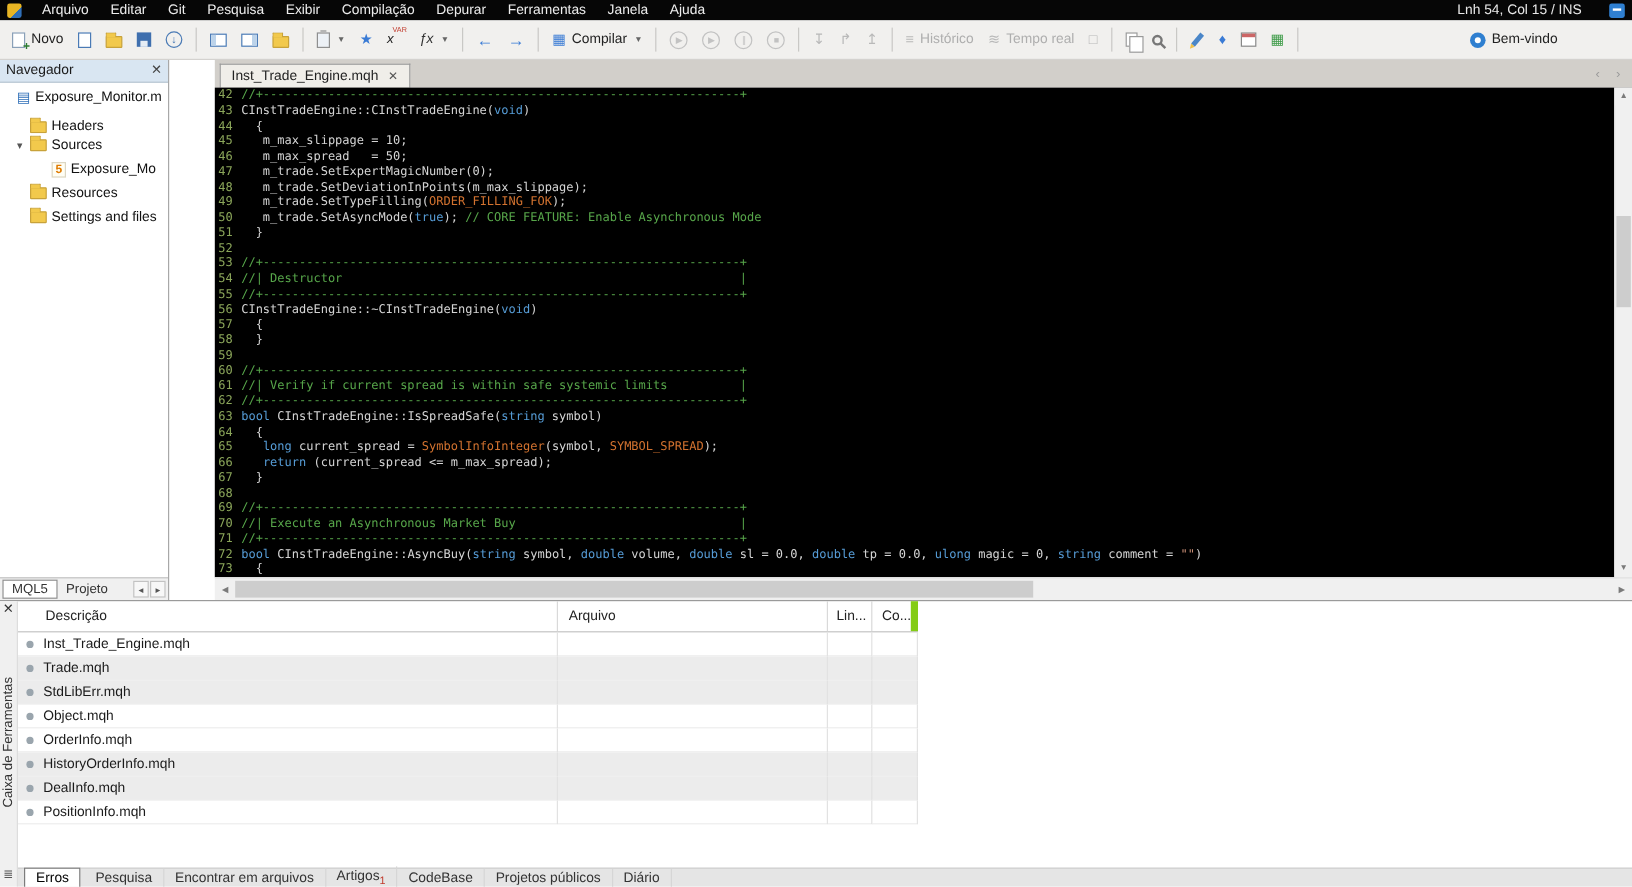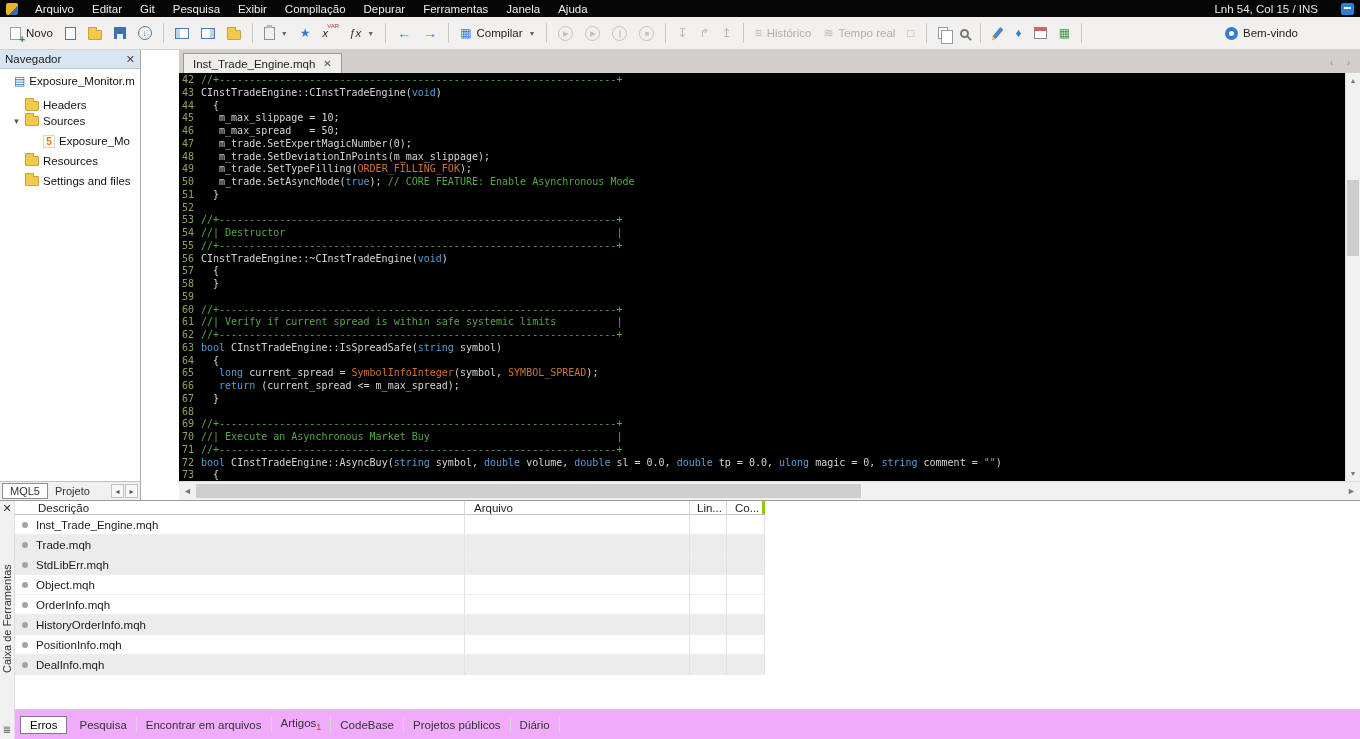--- a/index.html
+++ b/index.html
@@ -96,35 +96,35 @@
   .htrack { flex:1; position:relative; }
   .hthumb { position:absolute; left:0; top:2px; bottom:2px; width:58%; background:#cdcdcd; }
 
   
   .toolbox { height:239px; border-top:1px solid #9a9a9a; display:flex; background:#fff; flex:none; }
   .tbx-strip { width:15px; background:#f0f0f0; border-right:1px solid #dddddd; display:flex; flex-direction:column; align-items:center; flex:none; }
   .tbx-close { font-size:11px; color:#333; padding-top:2px; cursor:default; line-height:1; }
   .vlabel { flex:1; writing-mode:vertical-rl; transform:rotate(180deg); font-size:11px; color:#333; display:flex; align-items:center; justify-content:center; white-space:nowrap; }
   .strip-bottom-ic { font-size:10px; color:#555; padding-bottom:4px; }
   .tbx-main { flex:1; min-width:0; display:flex; flex-direction:column; }
-  .tbx-header { display:flex; width:750px; height:14px; align-items:center; border-bottom:1px solid #c4c4c4; font-size:11.5px; color:#222; flex:none; }
+  .tbx-header { display:flex; width:750px; height:26px; align-items:center; border-bottom:1px solid #c4c4c4; font-size:11.5px; color:#222; flex:none; }
   .hc { height:100%; display:flex; align-items:center; border-right:1px solid #d9d9d9; }
   .c-desc { width:450px; padding-left:23px; }
   .c-file { width:225px; padding-left:9px; }
   .c-lin { width:37px; padding-left:7px; }
-  .c-co  { width:38px; padding-left:8px; border-right:3px solid #84cc16; }
+  .c-co  { width:38px; padding-left:8px; border-right:6px solid #84cc16; }
   .tbx-rows { width:750px; flex:none; }
   .tbx-row { display:flex; height:20px; align-items:center; font-size:11.5px; color:#1a1a1a; }
   .tbx-row.alt { background:#ececec; }
   .tbx-row .cell { height:100%; display:flex; align-items:center; border-right:1px solid #e2e2e2; border-bottom:1px solid #ededed; }
   .tbx-row .c-desc { padding-left:7px; gap:8px; }
   .bullet { width:6px; height:6px; border-radius:50%; background:#9aa5ad; flex:none; }
   .tbx-status { height:20px; display:flex; align-items:center; gap:8px; padding-left:7px; font-size:11.5px; color:#1a1a1a; flex:none; }
   .tbx-spacer { flex:1; }
-  .tbx-tabs { height:30px; background:#f0abfc; border-top:1px solid #cfcfcf; display:flex; align-items:center; padding-left:5px; flex:none; }
+  .tbx-tabs { height:16px; background:#e5e5e5; border-top:1px solid #cfcfcf; display:flex; align-items:center; padding-left:5px; flex:none; }
   .btab { padding:2px 9px; font-size:11.5px; color:#333; border-right:1px solid #d6d6d6; cursor:default; white-space:nowrap; }
   .btab.sel { background:#fff; border:1px solid #7c7c7c; color:#000; margin-right:3px; }
   .badge { color:#c0392b; font-size:9px; }
 </style>
 </head>
 <body>
 
 <div class="menubar">
   <span class="app-logo"></span>
   <span class="menu-items">
@@ -436,33 +436,33 @@
         </div>
         <div class="tbx-row alt">
           <span class="cell c-desc">
             <span class="bullet"></span>
             <span>HistoryOrderInfo.mqh</span>
           </span>
           <span class="cell c-file"></span>
           <span class="cell c-lin"></span>
           <span class="cell c-co"></span>
         </div>
+        <div class="tbx-row alt">
+          <span class="cell c-desc">
+            <span class="bullet"></span>
+            <span>DealInfo.mqh</span>
+          </span>
+          <span class="cell c-file"></span>
+          <span class="cell c-lin"></span>
+          <span class="cell c-co"></span>
+        </div>
         <div class="tbx-row">
           <span class="cell c-desc">
             <span class="bullet"></span>
             <span>PositionInfo.mqh</span>
-          </span>
-          <span class="cell c-file"></span>
-          <span class="cell c-lin"></span>
-          <span class="cell c-co"></span>
-        </div>
-        <div class="tbx-row alt">
-          <span class="cell c-desc">
-            <span class="bullet"></span>
-            <span>DealInfo.mqh</span>
           </span>
           <span class="cell c-file"></span>
           <span class="cell c-lin"></span>
           <span class="cell c-co"></span>
         </div>
       </div>
     <div class="tbx-spacer"></div>
     <div class="tbx-tabs">
         <span class="btab sel"><span>Erros</span></span>
         <span class="btab"><span>Pesquisa</span></span>

